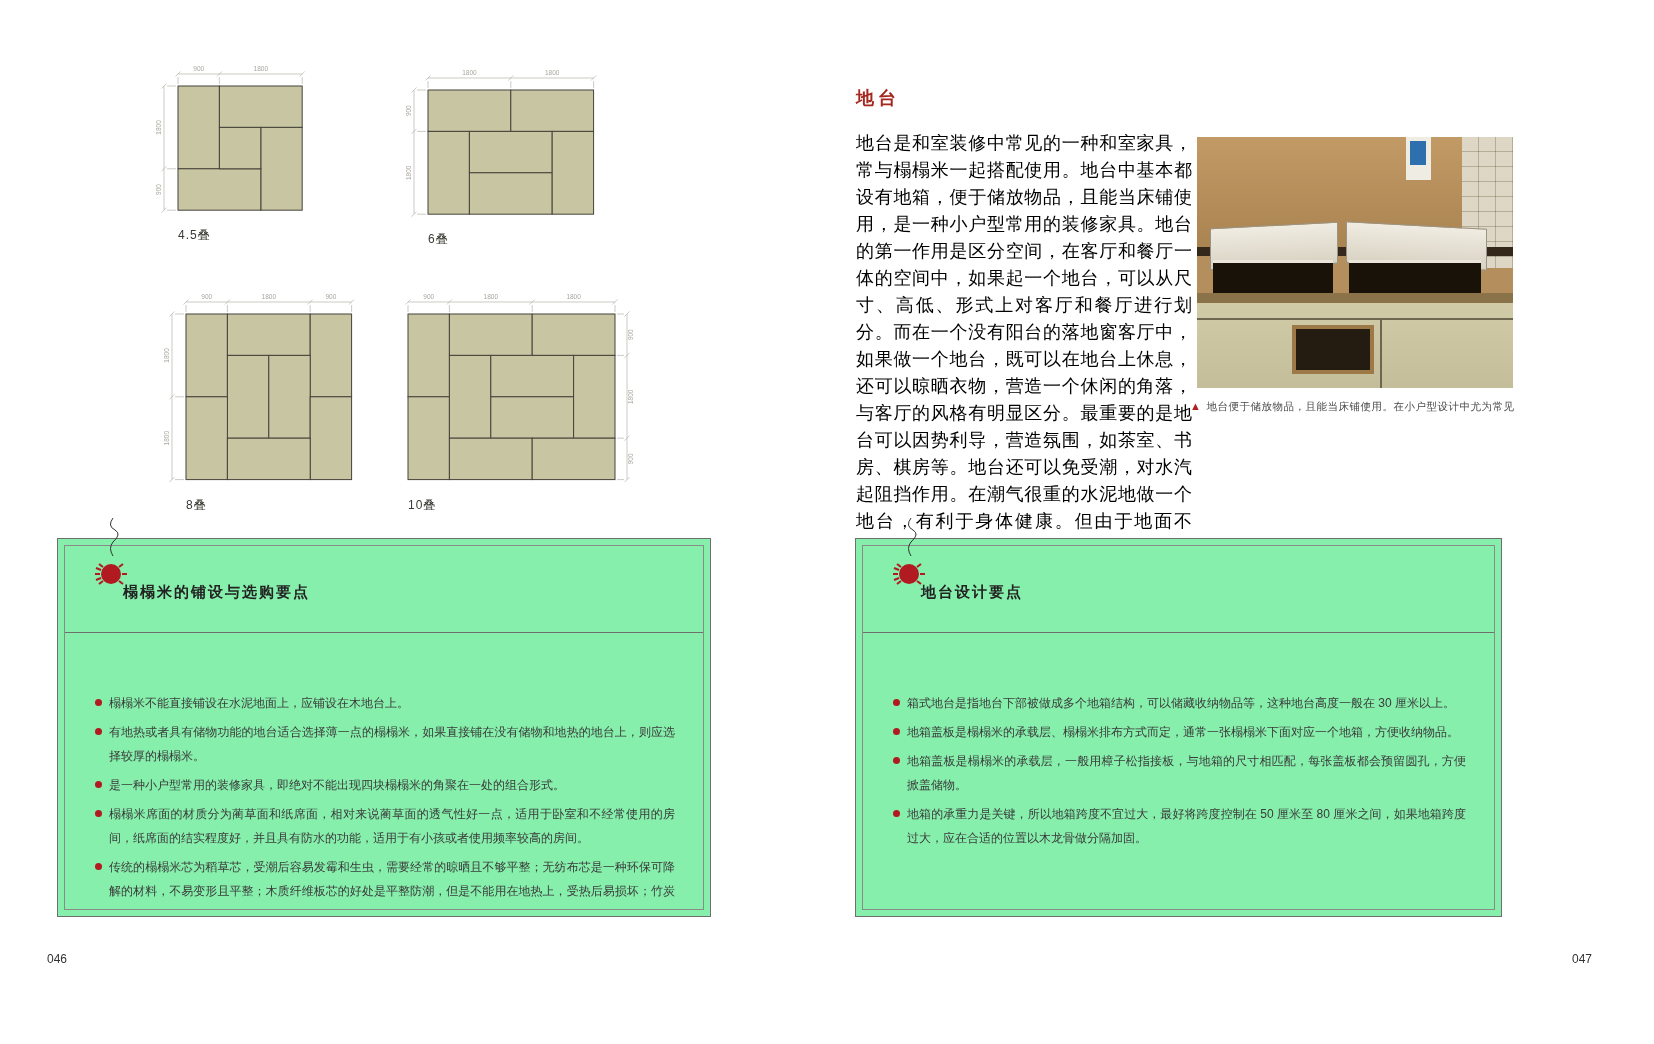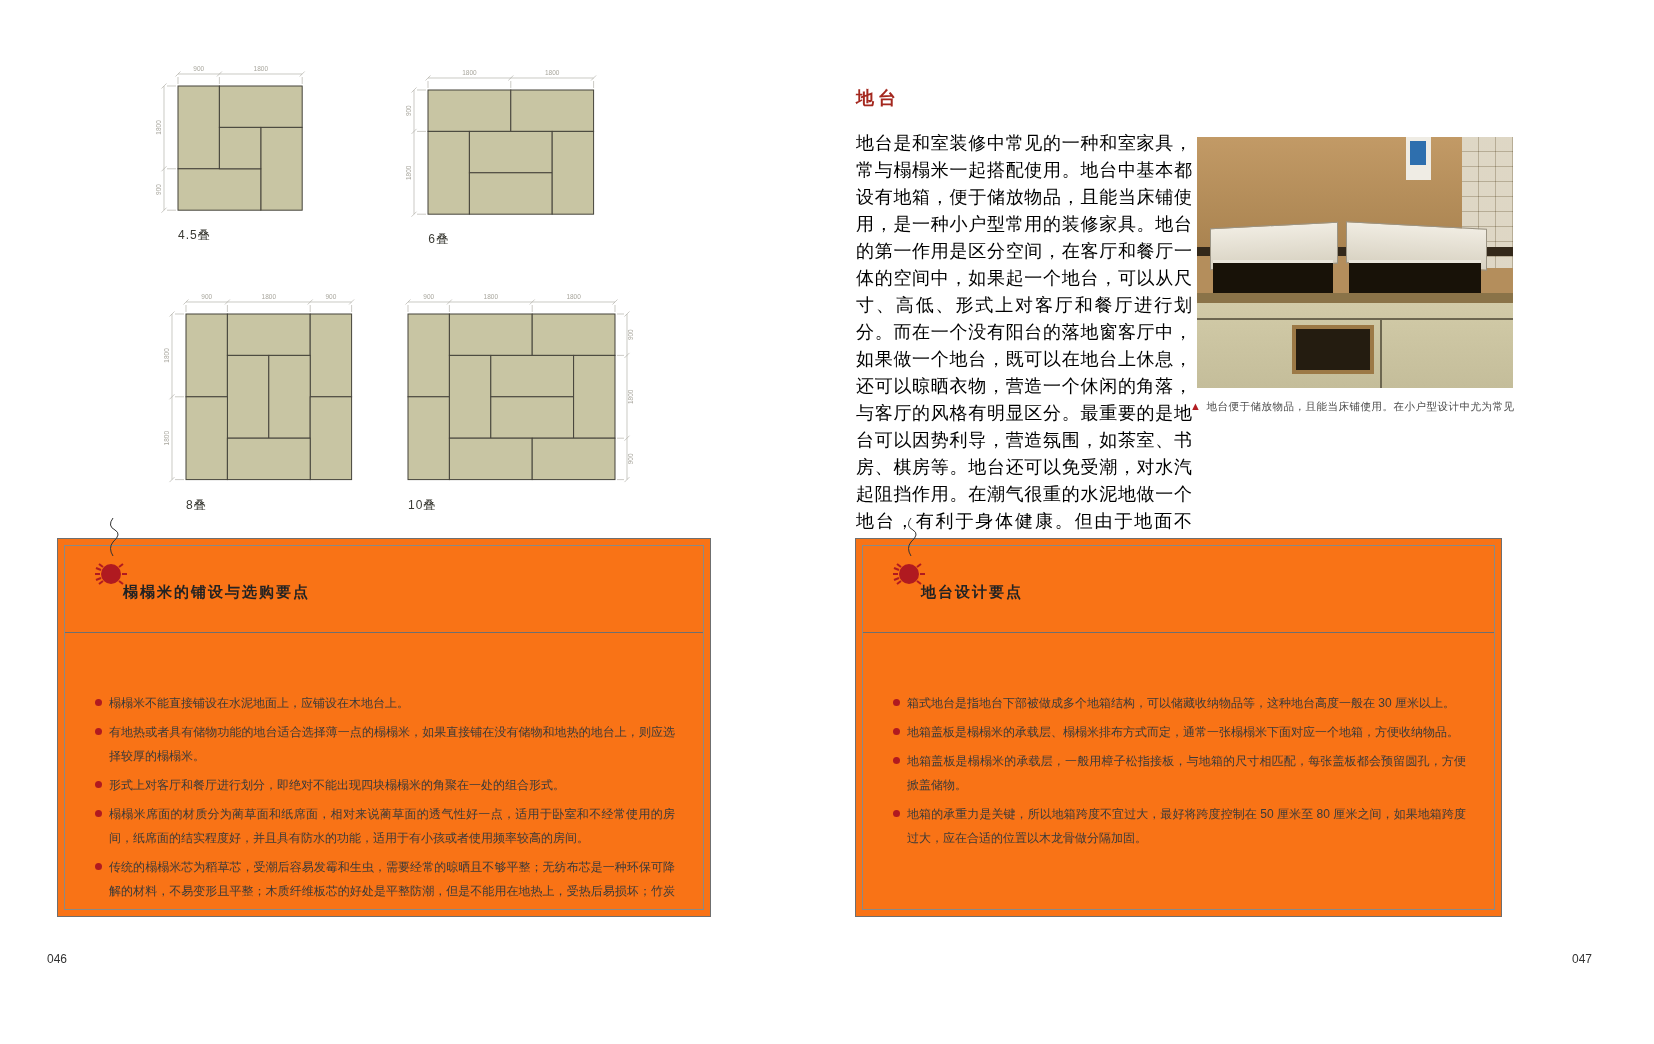--- a/index.html
+++ b/index.html
@@ -56,21 +56,21 @@
   .ph-tatami-line2{position:absolute;left:58%;top:18%;width:2px;height:82%;background:#6d6750;}
   .ph-pit{position:absolute;left:30%;top:26%;width:26%;height:58%;background:#9c7946;padding:4px;box-sizing:border-box;}
   .ph-pit-inner{width:100%;height:100%;background:#241c10;}
   .photo-caption{
     position:absolute;left:1190px;top:400px;width:410px;
     font-size:10.5px;color:#4a4a4a;letter-spacing:0.5px;
   }
   .caption-triangle{color:#b21e23;font-size:11px;margin-right:5px;}
 
   
-  .tip-box{position:absolute;border:1px solid #6f6f6f;background:#f97316;}
+  .tip-box{position:absolute;border:1px solid #6f6f6f;background:#86efac;}
   .tip-box-left{left:57px;top:538px;width:652px;height:377px;}
   .tip-box-right{left:855px;top:538px;width:645px;height:377px;}
   .tip-inner{position:absolute;left:6px;top:6px;right:6px;bottom:6px;border:1px solid #8a8a86;}
   .tip-header{position:absolute;left:0;top:0;right:0;height:86px;border-bottom:1px solid #6f6f6f;}
   .tip-title{position:absolute;left:58px;top:37px;font-size:15px;font-weight:bold;color:#232323;letter-spacing:2px;}
   .tip-icon{position:absolute;left:18px;top:-30px;width:48px;height:86px;overflow:visible;}
   .tip-bullets{position:absolute;left:0;top:87px;right:0;bottom:0;padding:58px 28px 0 44px;overflow:hidden;}
   .bullet-item{position:relative;font-size:12px;line-height:24px;text-align:justify;color:#3a3a3a;
     padding-left:0;margin-bottom:5px;}
   .bullet-dot{position:absolute;left:-14px;top:8px;width:7px;height:7px;border-radius:50%;background:#b01a20;}
@@ -139,21 +139,21 @@
           <rect x="67.4" y="65.4" width="82.8" height="41.4"></rect>
           <rect x="67.4" y="106.8" width="82.8" height="41.4"></rect>
           <rect x="150.2" y="65.4" width="41.4" height="82.8"></rect>
         </g>
         <g fill="#a8a69d" font-size="6.5" text-anchor="middle" stroke="none">
           <text x="67.4" y="9">1800</text>
           <text x="150.2" y="9">1800</text>
           <text x="9" y="44.7" transform="rotate(-90 9 44.7)">900</text>
           <text x="9" y="106.8" transform="rotate(-90 9 106.8)">1800</text>
         </g>
-      </svg><div class="diagram-label" style="width: 165.6px; margin-left: 26px; font-family: Liberation Mono, monospace;">6叠</div></div>
+      </svg><div class="diagram-label" style="width: 165.6px; margin-left: 26px;">6叠</div></div>
   <div class="diagram-slot slot-2"><svg width="197.6" height="195.6" viewBox="0 0 197.6 195.6">
         <g stroke="#a8a69d" stroke-width="0.6">
           <line x1="26" y1="12" x2="191.6" y2="12"></line>
           <line x1="23.5" y1="14.5" x2="28.5" y2="9.5"></line>
           <line x1="26" y1="15" x2="26" y2="22"></line>
           <line x1="64.9" y1="14.5" x2="69.9" y2="9.5"></line>
           <line x1="67.4" y1="15" x2="67.4" y2="22"></line>
           <line x1="147.7" y1="14.5" x2="152.7" y2="9.5"></line>
           <line x1="150.2" y1="15" x2="150.2" y2="22"></line>
           <line x1="189.1" y1="14.5" x2="194.1" y2="9.5"></line>
@@ -271,21 +271,21 @@
               <line x1="36" y1="51" x2="40" y2="48"></line>
             <line x1="13" y1="52" x2="18" y2="54"></line>
               <line x1="13" y1="64" x2="18" y2="62"></line>
           </g>
         </svg>
         <div class="tip-title">榻榻米的铺设与选购要点</div>
       </div>
       <div class="tip-bullets">
           <div class="bullet-item"><span class="bullet-dot"></span><span>榻榻米不能直接铺设在水泥地面上，应铺设在木地台上。</span></div>
           <div class="bullet-item"><span class="bullet-dot"></span><span>有地热或者具有储物功能的地台适合选择薄一点的榻榻米，如果直接铺在没有储物和地热的地台上，则应选择较厚的榻榻米。</span></div>
-          <div class="bullet-item"><span class="bullet-dot"></span><span>形式上对客厅和餐厅进行划分，即绝对不能出现四块榻榻米的角聚在一处的组合形式。</span></div>
+          <div class="bullet-item"><span class="bullet-dot"></span><span>是一种小户型常用的装修家具，即绝对不能出现四块榻榻米的角聚在一处的组合形式。</span></div>
           <div class="bullet-item"><span class="bullet-dot"></span><span>榻榻米席面的材质分为蔺草面和纸席面，相对来说蔺草面的透气性好一点，适用于卧室和不经常使用的房间，纸席面的结实程度好，并且具有防水的功能，适用于有小孩或者使用频率较高的房间。</span></div>
           <div class="bullet-item"><span class="bullet-dot"></span><span>传统的榻榻米芯为稻草芯，受潮后容易发霉和生虫，需要经常的晾晒且不够平整；无纺布芯是一种环保可降解的材料，不易变形且平整；木质纤维板芯的好处是平整防潮，但是不能用在地热上，受热后易损坏；竹炭芯的优点是防潮。</span></div>
         </div>
     </div>
   </div>
 
   <div class="tip-box tip-box-right">
     <div class="tip-inner">
       <div class="tip-header">
         <svg class="tip-icon" viewBox="0 0 48 86">

